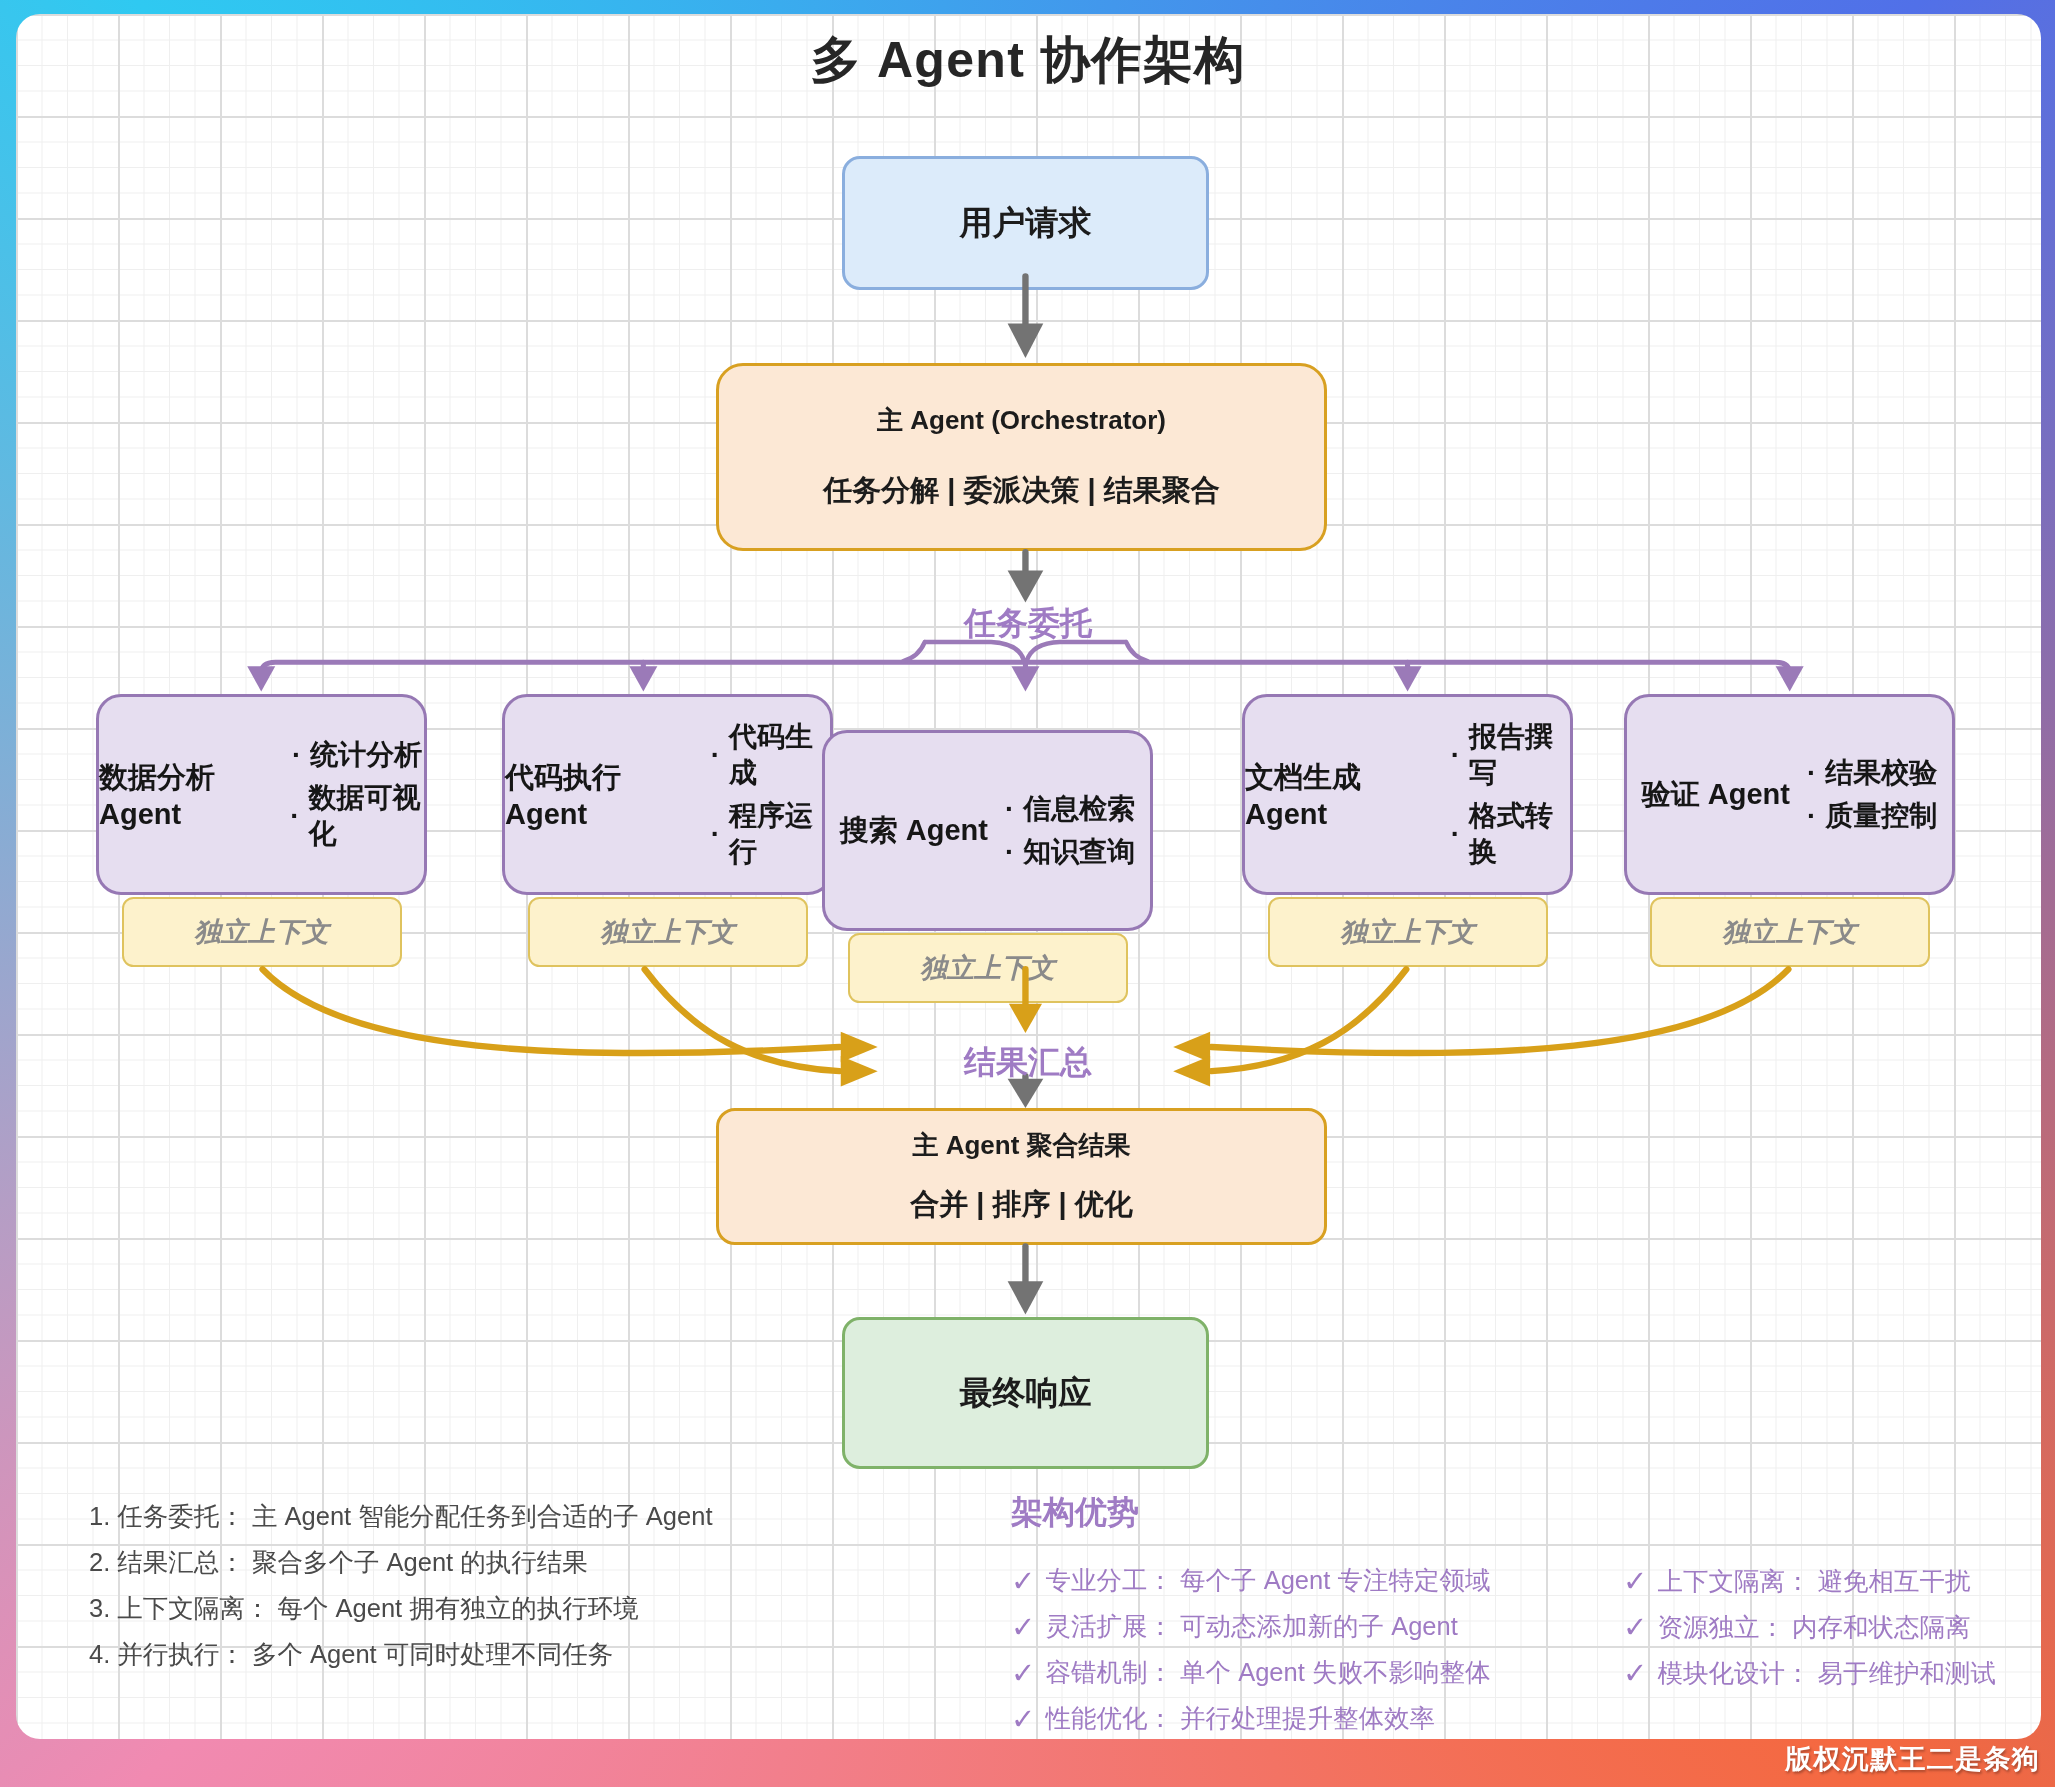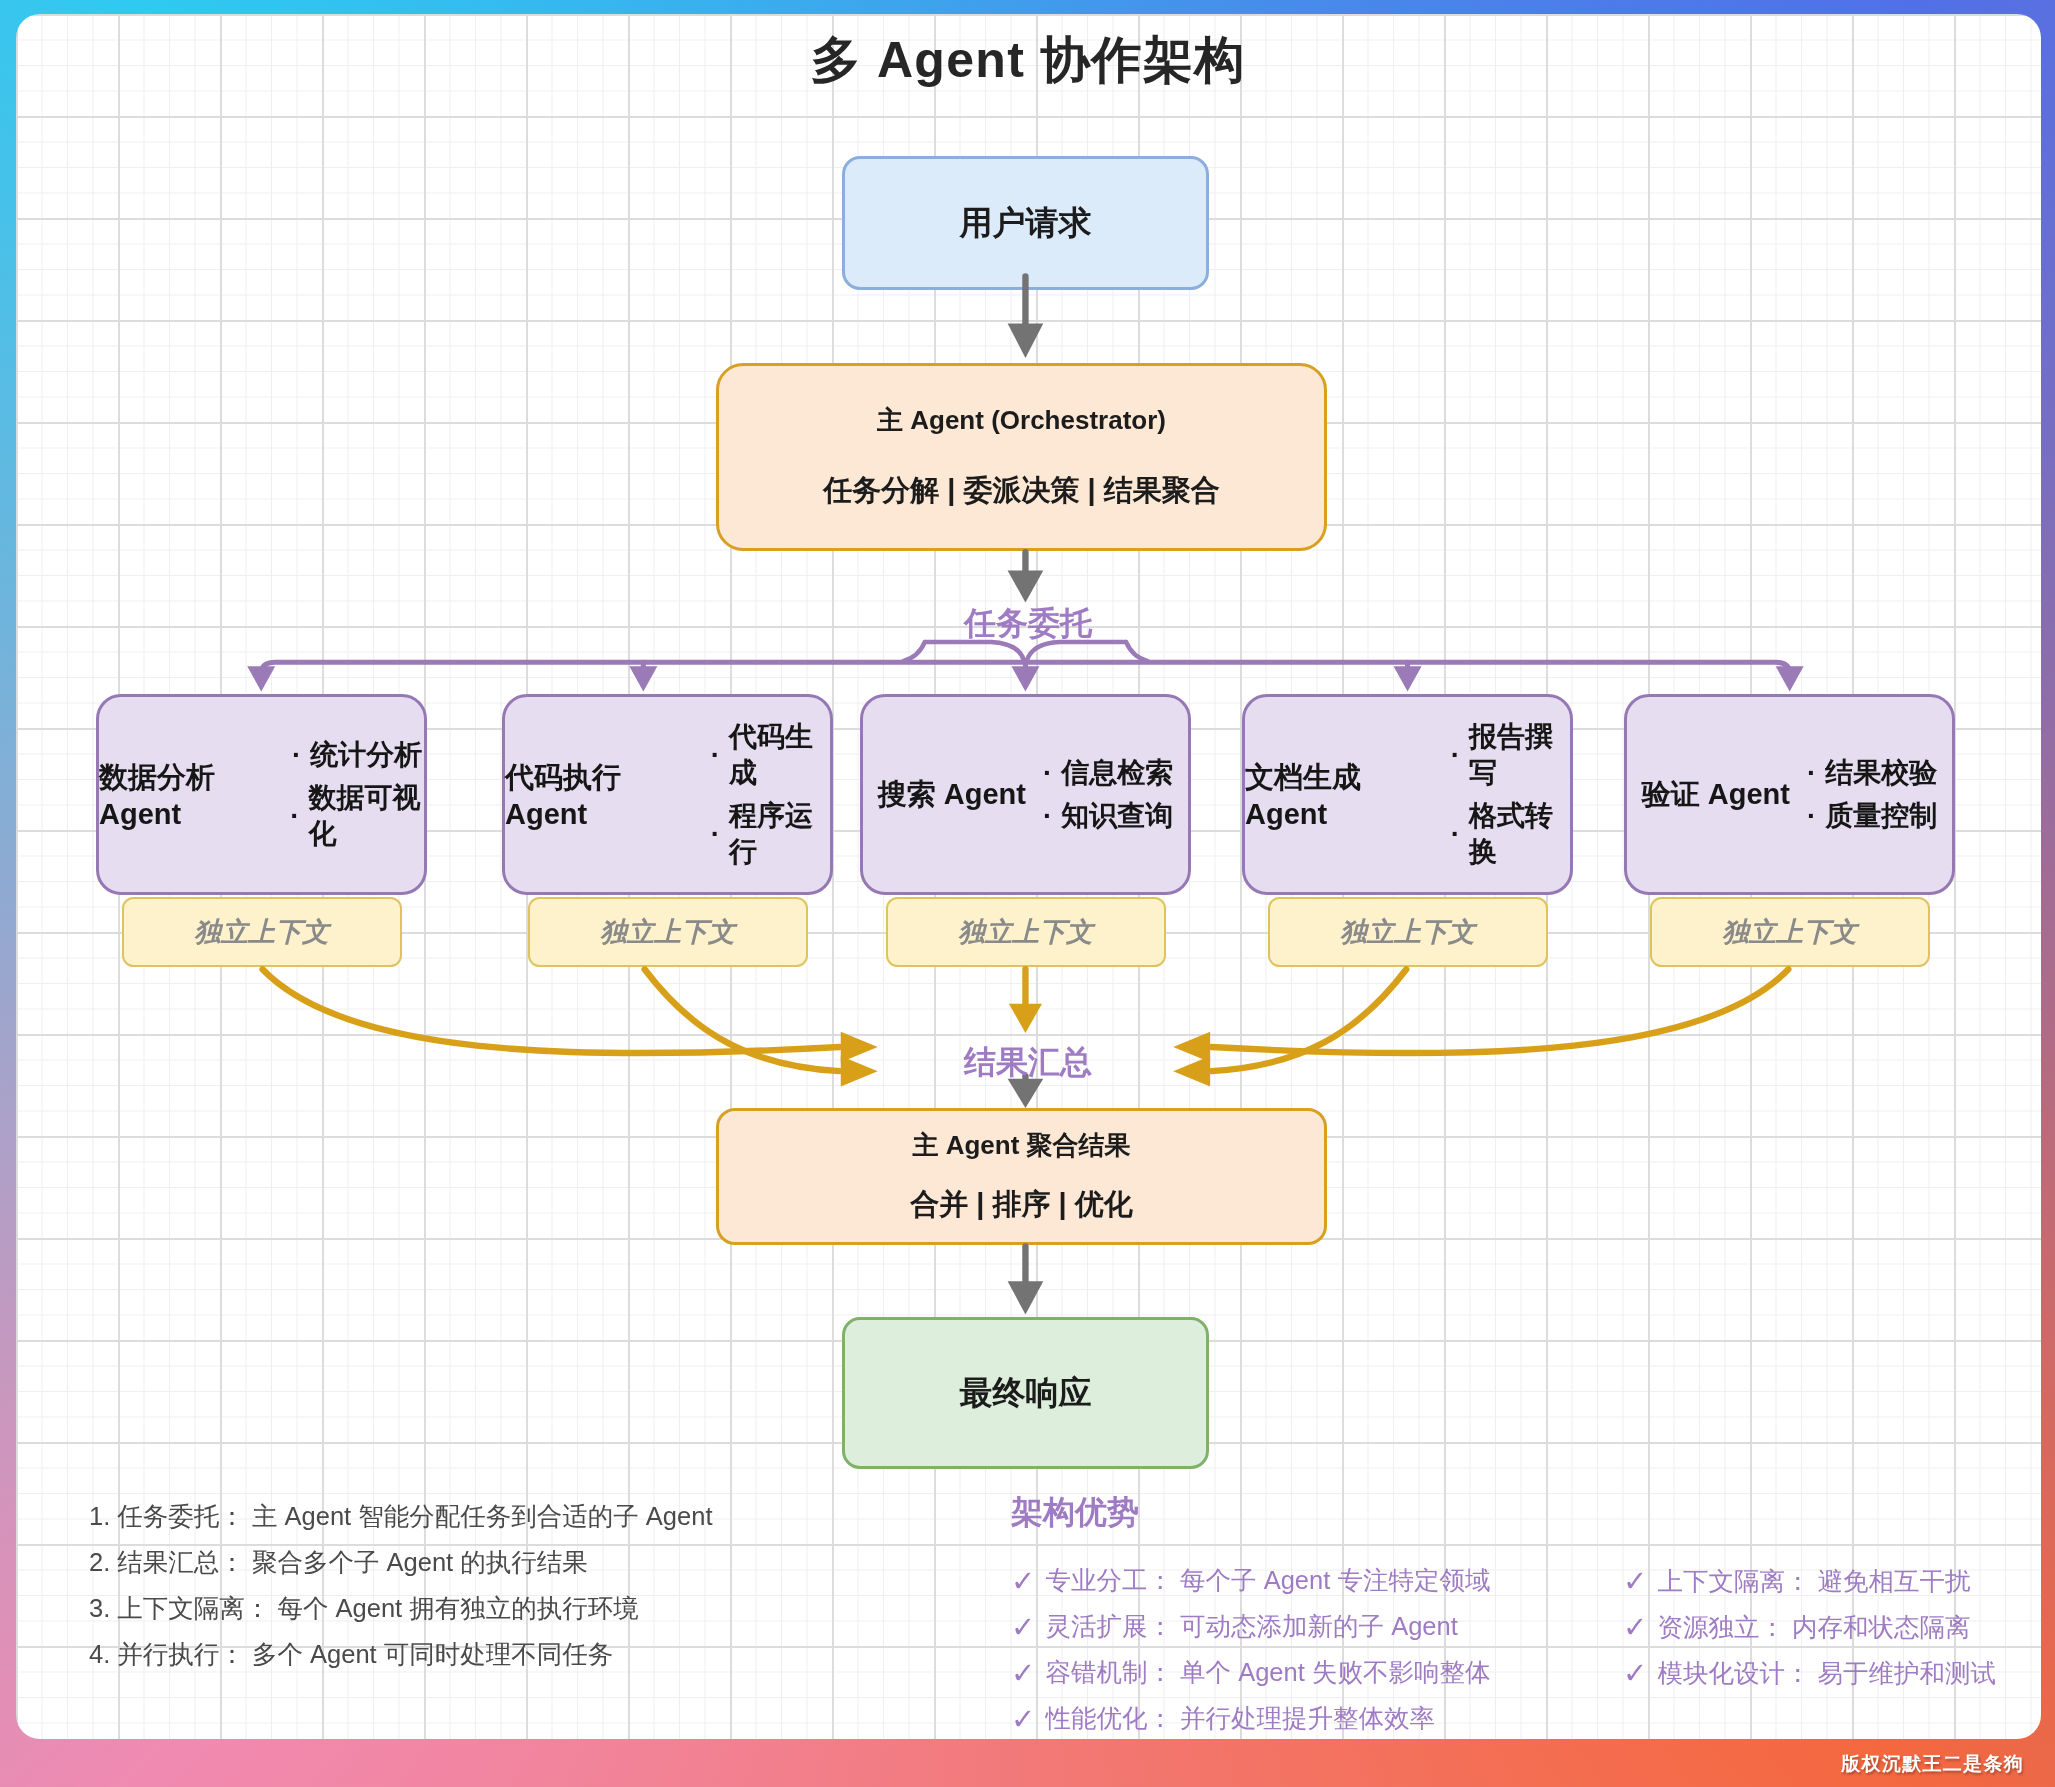--- a/index.html
+++ b/index.html
@@ -34,37 +34,37 @@
   .user-box{left:842px;top:156px;width:367px;height:134px;background:var(--c-user-fill,#dcebfa);border:3.2px solid var(--c-user-border,#8aaede);border-radius:18px;font-size:33px;}
   .final-box{left:842px;top:1317px;width:367px;height:152px;background:var(--c-final-fill,#ddeedd);border:3.2px solid var(--c-final-border,#7fb269);border-radius:18px;font-size:33px;}
   .orch-box{left:716px;top:363px;width:611px;height:188px;background:var(--c-orchestrator-fill,#fce8d5);border:3.8px solid var(--c-orchestrator-border,#d8a021);border-radius:27px;gap:33px;}
   .aggr-box{left:716px;top:1108px;width:611px;height:137px;background:var(--c-orchestrator-fill,#fce8d5);border:3.8px solid var(--c-orchestrator-border,#d8a021);border-radius:19px;gap:21.7px;}
   .l1{font-size:26px;}
   .l2{font-size:29px;}
   .flow-label{position:absolute;left:0;right:0;text-align:center;font-weight:800;font-size:32px;color:var(--c-purple-text,#9f7bc4);z-index:5;}
   .lbl-delegation{top:602px;}
   .lbl-summary{top:1041px;}
   .agent-wrap{position:absolute;top:694px;width:331px;}
-  .p0{left:96px;} .p1{left:502px;} .p2{left:860px;} .p3{left:1242px;} .p4{left:1624px;}
+  .p0{left:96px;} .p1{left:502px;} .p2{left:822px;margin-top:36px;} .p3{left:1242px;} .p4{left:1624px;}
   .agent-box{box-sizing:border-box;height:201px;background:var(--c-agent-fill,#e6def0);border:3.2px solid var(--c-agent-border,#9678b4);border-radius:25px;display:flex;flex-direction:row;align-items:center;justify-content:center;gap:17px;}
   .agent-title{font-size:29px;font-weight:800;color:#161616;}
   .agent-bullets{display:flex;flex-direction:column;gap:6.4px;}
   .b-row{display:flex;align-items:center;justify-content:center;gap:9px;font-size:28px;font-weight:800;color:#161616;line-height:36px;}
   .dot{font-size:28px;font-weight:800;}
   .ctx-tag{box-sizing:border-box;width:280px;height:70px;margin:1.9px auto 0 auto;background:var(--c-tag-fill,#fdf2cc);border:2.5px solid var(--c-tag-border,#dfc35e);border-radius:11.5px;display:flex;align-items:center;justify-content:center;font-size:27px;font-style:italic;font-weight:600;color:#8a8a8a;}
   .feat{position:absolute;top:1493px;font-size:25.5px;color:#4a4a4a;}
   .feat h2{margin:0 0 25.5px 0;font-size:32px;line-height:39px;font-weight:800;color:#1f1f1f;}
   .feat .row{height:46px;display:flex;align-items:center;gap:10.2px;white-space:nowrap;}
   .feat-left{left:89px;}
   .adv{color:var(--c-purple-text,#a179c8);}
   .adv h2{color:var(--c-purple-text,#a179c8);}
   .adv-1{left:1011px;}
   .adv-2{left:1623px;padding-top:65px;}
   .chk{font-size:29px;font-weight:800;}
-  .watermark{position:absolute;right:32px;bottom:10.2px;color:#ffffff;font-size:19px;font-weight:800;text-shadow:1.3px 1.9px 2.5px rgba(0,0,0,0.3);letter-spacing:1.3px;margin-top:20px;}
+  .watermark{position:absolute;right:16px;bottom:10.2px;color:#ffffff;font-size:27px;font-weight:800;text-shadow:1.3px 1.9px 2.5px rgba(0,0,0,0.3);letter-spacing:1.3px;margin-top:20px;}
 </style>
 </head>
 <body>
 
 <div class="frame">
   <div class="panel"></div>
 
   <div class="stage">
 
     <div class="page-title">多 Agent 协作架构</div>

